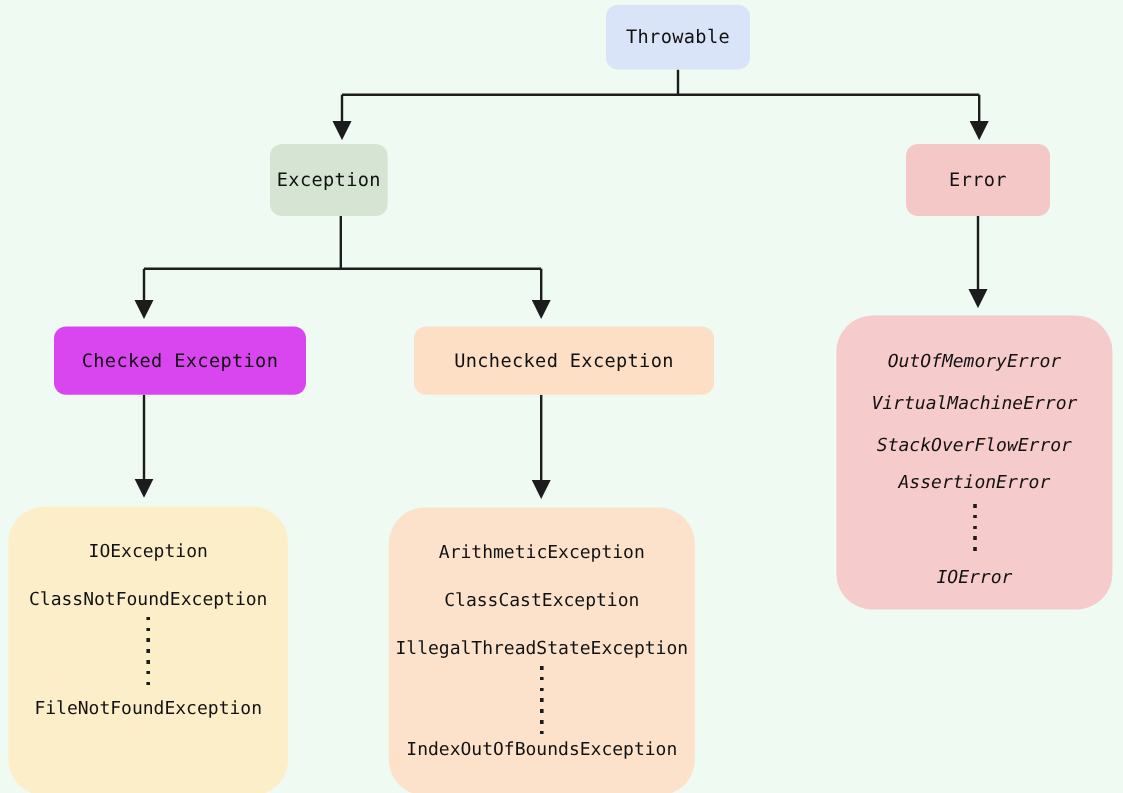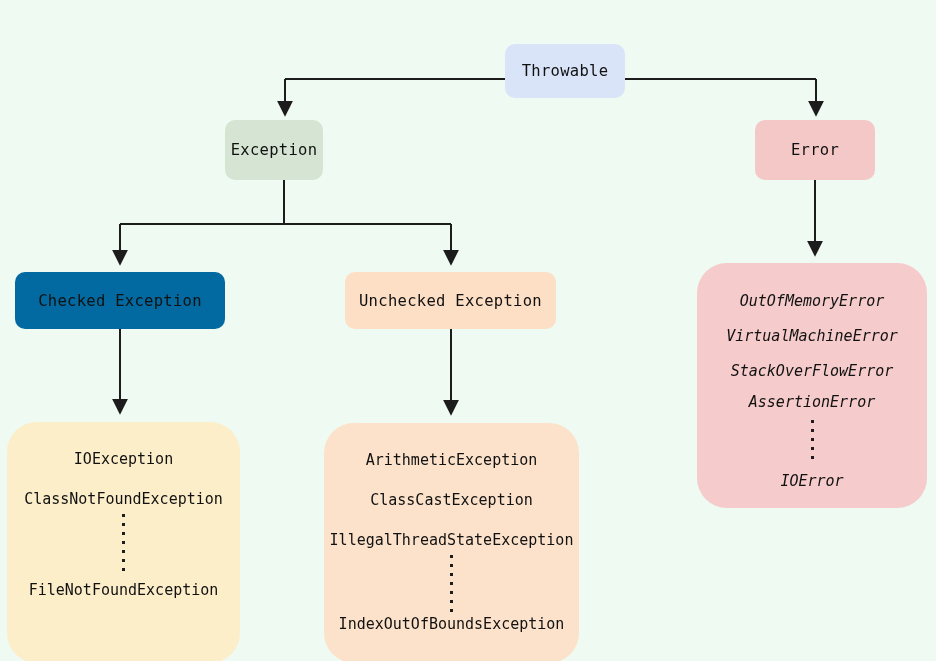--- a/index.html
+++ b/index.html
@@ -9,25 +9,25 @@
     font-family:"DejaVu Sans Mono", monospace;
   }
   .connectors { position:absolute; left:0; top:0; width:936px; height:661px; }
   .connectors path { stroke:#1c1c1c; stroke-width:2; fill:none; }
   .connectors marker path { fill:#1c1c1c; stroke:none; }
 
   .node {
     position:absolute; display:flex; align-items:center; justify-content:center;
     border-radius:10px; font-size:15.5px; white-space:nowrap; letter-spacing:.3px;
   }
-  .node-throwable { left:505px; top:4px;   width:120px; height:54px;margin-top:40px; }
+  .node-throwable { left:505px; top:4px;   width:120px; height:54px; }
   .node-exception { left:225px; top:120px; width:98px; height:60px; }
   .node-error     { left:755px; top:120px; width:120px; height:60px; }
   .node-checked   { left:15px;  top:272px; width:210px; height:57px; }
-  .node-unchecked { left:345px; top:272px; width:211px; height:57px; }
+  .node-unchecked { left:345px; top:272px; width:250px; height:57px; }
 
   .list-box {
     position:absolute; border-radius:30px; display:flex; flex-direction:column;
     align-items:center; font-size:15px;
   }
   .li { line-height:23px; white-space:nowrap; }
   .vdots { width:3px; background-image:repeating-linear-gradient(#1c1c1c 0 3px, transparent 3px 9px); }
 
   .checked-list   { left:7px;   top:422px; width:233px; height:241px; }
   .unchecked-list { left:324px; top:423px; width:255px; height:240px; }
@@ -79,21 +79,21 @@
   </div>
 
   <div class="node node-exception" style="background-color: rgb(214, 229, 211);">
     <span>Exception</span>
   </div>
 
   <div class="node node-error" style="background-color: rgb(245, 200, 200);">
     <span>Error</span>
   </div>
 
-  <div class="node node-checked" style="background-color: #0369a1;">
+  <div class="node node-checked" style="background-color: #d946ef; margin-left: 30px;">
     <span>Checked Exception</span>
   </div>
 
   <div class="node node-unchecked" style="background-color: rgb(252, 223, 197);">
     <span>Unchecked Exception</span>
   </div>
 
   <div class="list-box checked-list" style="background-color: rgb(253, 238, 202);">
     <div class="li">IOException</div>
     <div class="li">ClassNotFoundException</div>

